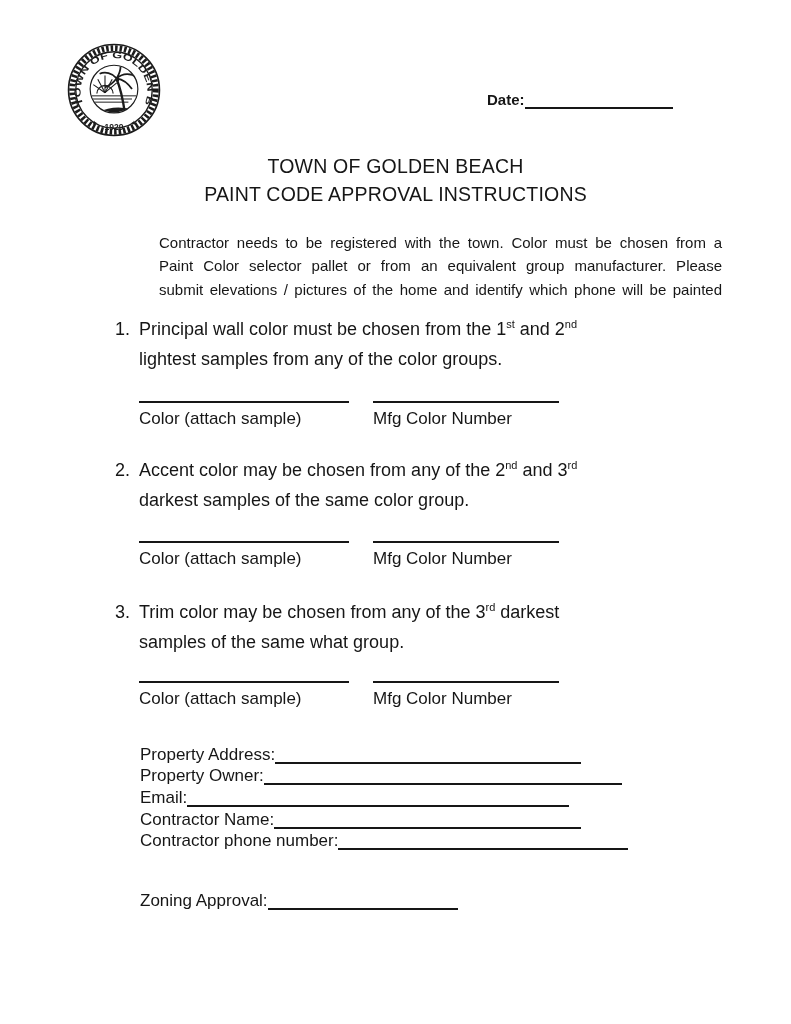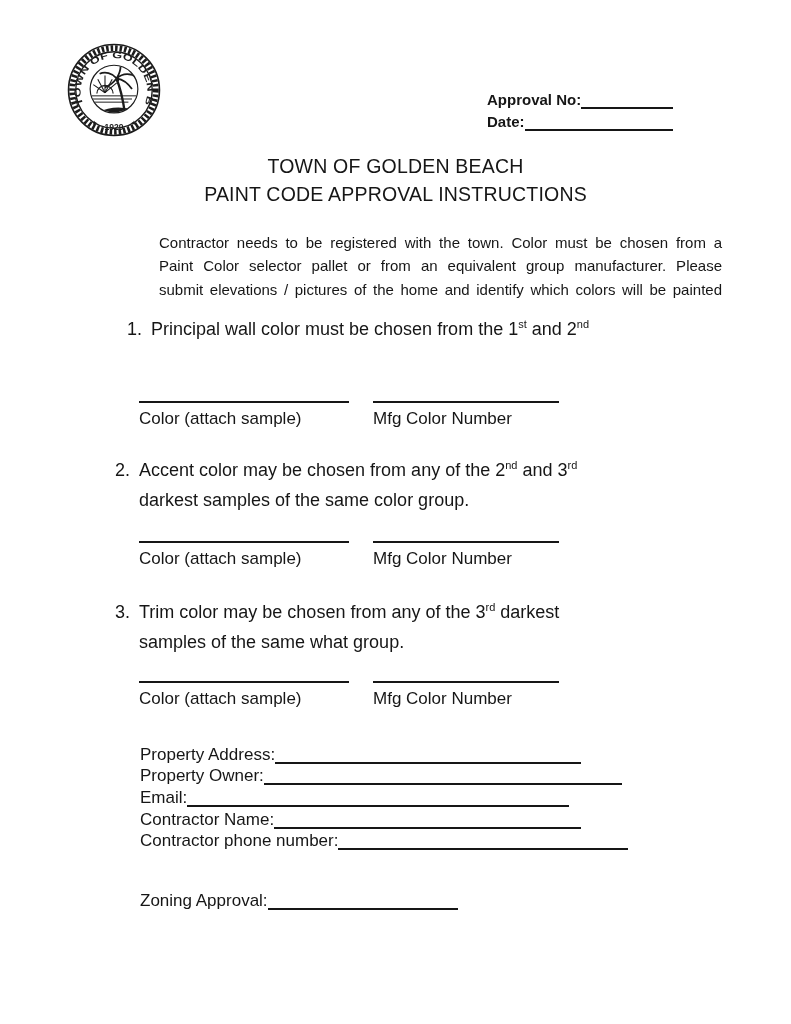--- a/index.html
+++ b/index.html
@@ -21,21 +21,21 @@
   .approval-row .fill-line { flex:1 1 auto; border-bottom:2px solid #161616; height:16px; }
   
   .doc-title { position:absolute; left:0; top:153px; width:791px; text-align:center;
                font-size:19.5px; line-height:27.5px; letter-spacing:0.2px; }
   
   .intro { position:absolute; left:115px; top:231px; width:563px; font-size:15px; line-height:23.4px;margin-left:44px; }
   .intro .jline { text-align:justify; text-align-last:justify; }
   .intro .lastline { text-align:left; }
   
   .item { position:absolute; left:115px; width:570px; font-size:18px; line-height:30px; }
-  .item-1 { top:314px;margin-left:12px; } .item-2 { top:455px; } .item-3 { top:597px; }
+  .item-1 { top:314px; } .item-2 { top:455px; } .item-3 { top:597px; }
   .item .num { display:inline-block; width:24px; }
   .item .l2 { padding-left:24px; }
   sup { font-size:11px; vertical-align:super; line-height:0; }
   
   .sample-row { position:absolute; left:139px; display:flex; gap:24px; }
   .sample-row-1 { top:401px; } .sample-row-2 { top:541px; } .sample-row-3 { top:681px; }
   .sample-col { }
   .sample-col .blank-line { border-top:2.5px solid #161616; height:0; }
   .sample-col-color .blank-line { width:210px; }
   .sample-col-mfg .blank-line { width:186px; }
@@ -109,44 +109,41 @@
           <path d="M 63,47 C 60,51 56,55 50,57"></path>
           <path d="M 63,47 C 66,42 68,36 67,31"></path>
         </g>
         <circle cx="64" cy="49" r="1.8" fill="#1c1c1c" stroke="none"></circle>
       </g>
     </svg>
   </div>
 
   <div class="approval-block">
     <div class="approval-row">
-      <span class="lbl">Approval No:</span>
-      <span class="fill-line"></span>
-    </div>
-    <div class="approval-row">
       <span class="lbl">Date:</span>
       <span class="fill-line"></span>
     </div>
   </div>
 
   <div class="doc-title">
     <div>TOWN OF GOLDEN BEACH</div>
     <div>PAINT CODE APPROVAL INSTRUCTIONS</div>
   </div>
 
   <div class="intro">
     <div class="jline">Contractor needs to be registered with the town. Color must be chosen from a</div>
     <div class="jline">Paint Color selector pallet or from an equivalent group manufacturer. Please</div>
-    <div class="jline">submit elevations / pictures of the home and identify which colors will be painted</div>
+    <div class="jline">submit elevations / pictures of the home and identify which phone will be painted</div>
   </div>
 
   <div class="item item-1">
     <div class="l1">
       <span class="num">1.</span><span>Principal wall color must be chosen from the 1</span><sup>st</sup><span> and 2</span><sup>nd</sup>
     </div>
+    <div class="l2">lightest samples from any of the color groups.</div>
   </div>
 
   <div class="sample-row sample-row-1">
     <div class="sample-col sample-col-color">
       <div class="blank-line"></div>
       <div class="slabel">Color (attach sample)</div>
     </div>
     <div class="sample-col sample-col-mfg">
       <div class="blank-line"></div>
       <div class="slabel">Mfg Color Number</div>

